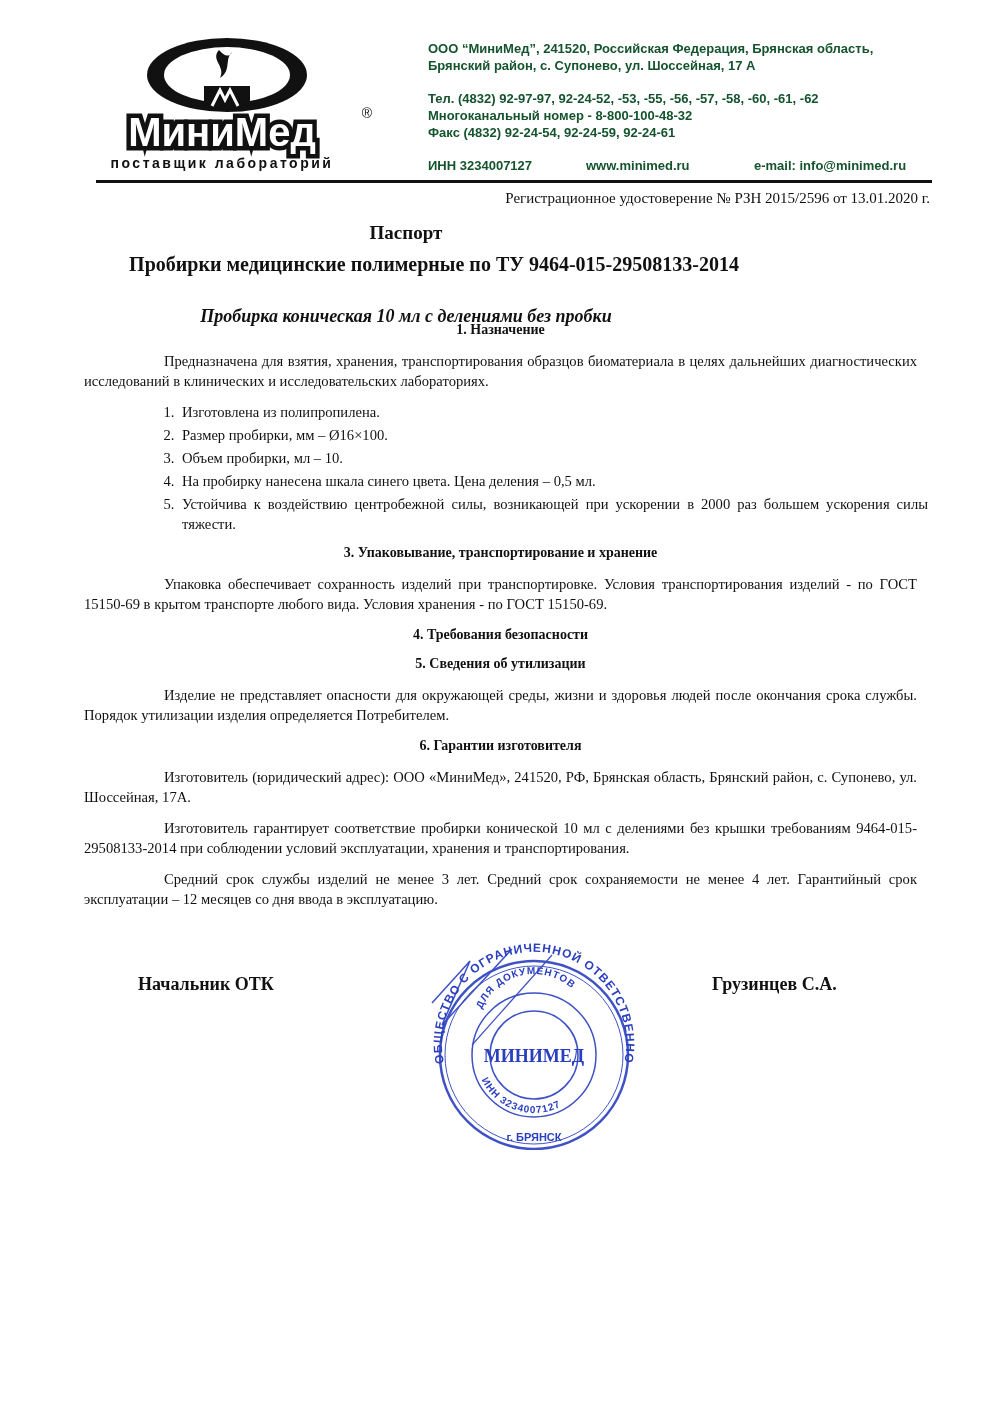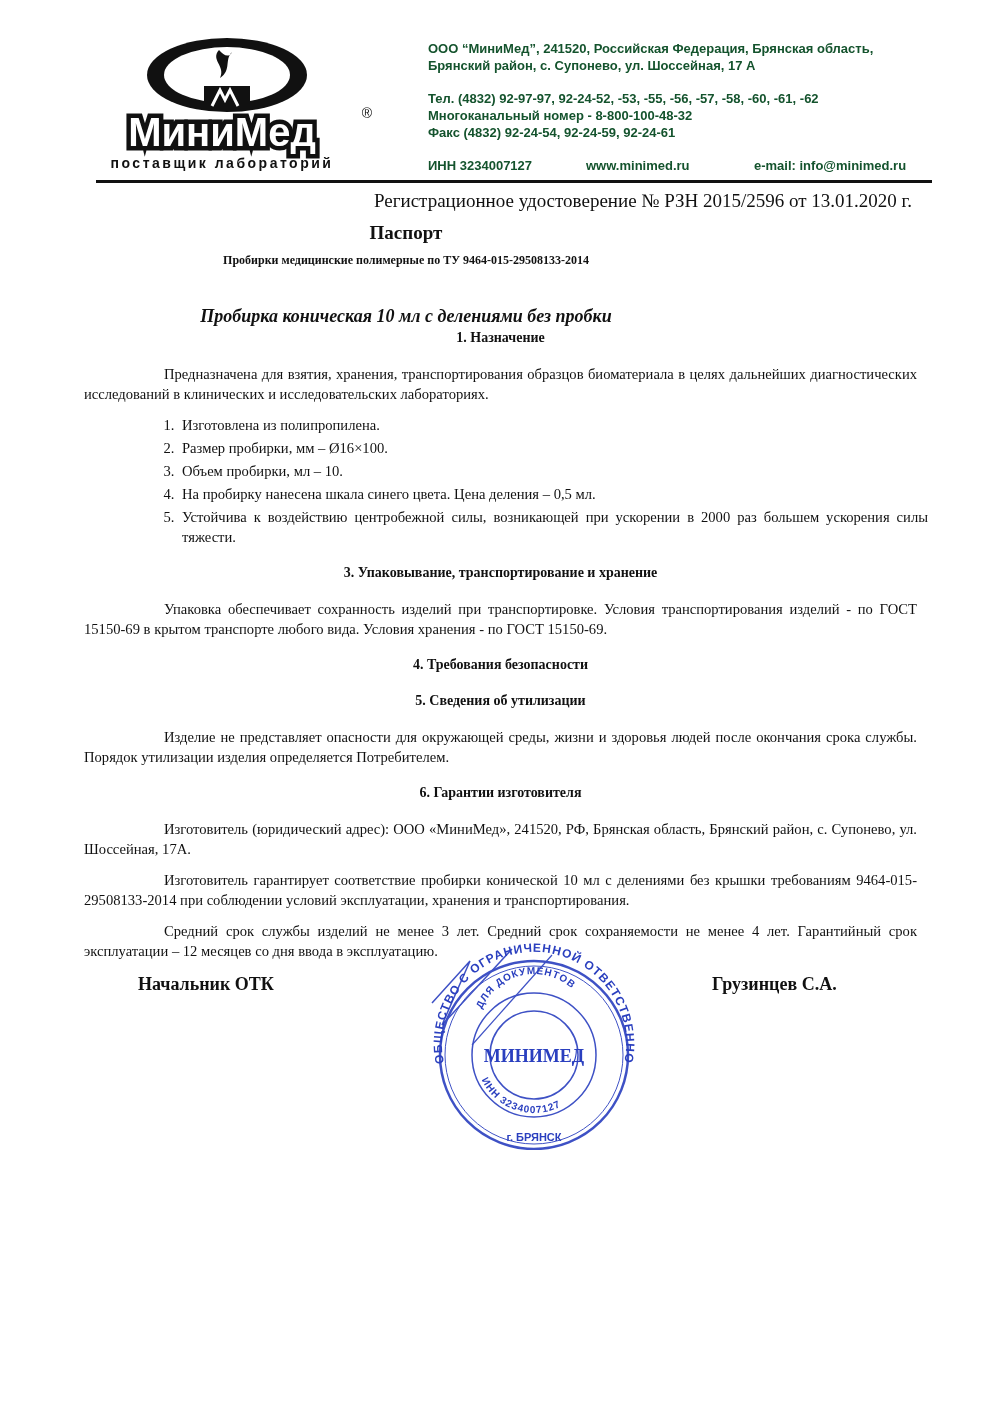--- a/index.html
+++ b/index.html
@@ -11,29 +11,29 @@
   .contacts { position: absolute; left: 428px; top: 40px; width: 510px;
     font-family: "Liberation Sans", sans-serif; font-weight: bold; font-size: 13px; line-height: 17px; color: #14532d; }
   .contacts .gap { height: 16px; }
   .contacts .row3 { display: flex; margin-top: 16px; }
   .contacts .inn { width: 158px; }
   .contacts .inn .num { font-weight: bold; }
   .contacts .web { width: 168px; }
   .rule { position: absolute; left: 96px; top: 180px; width: 836px; height: 3px; background: #111; }
 
   .serif { font-family: "Liberation Serif", serif; }
-  .reg { position: absolute; right: 88px; top: 190px; font-size: 19px; margin-left: 30px; }
+  .reg { position: absolute; right: 70px; top: 190px; font-size: 15px; margin-left: 30px; }
 
   .title { position: absolute; left: 0; width: 812px; text-align: center; font-weight: bold; }
   .t1 { top: 222px; font-size: 19px; }
-  .t2 { top: 253px; font-size: 12px; }
+  .t2 { top: 253px; font-size: 20px; padding-left: 28px; }
   .t3 { top: 280px; font-size: 18px; font-style: italic; margin-top: 26px; }
 
   .body { position: absolute; left: 73px; top: 312px; width: 855px; font-size: 14.6px; line-height: 20px; }
-  .sec-h { text-align: center; font-weight: bold; font-size: 14px; margin: 16px; }
+  .sec-h { text-align: center; font-weight: bold; font-size: 14px; margin: 8px; }
   .sec-h + * { margin-top: 0; }
   .para { text-align: justify; text-indent: 80px; margin: 11px; }
   .sec { margin-bottom: 9px; }
   ol.tech { margin: 2px 0 0 0; padding-left: 105px; }
   ol.tech li { margin-bottom: 3px; text-align: justify; padding-left: 4px; }
 
   .sign-left { position: absolute; left: 138px; top: 974px; font-size: 18px; font-weight: bold; font-family: Liberation Serif, serif; }
   .sign-right { position: absolute; left: 712px; top: 974px; font-size: 18px; font-weight: bold; }
   .stamp { position: absolute; left: 412px; top: 935px; width: 240px; height: 215px; }
 </style>

